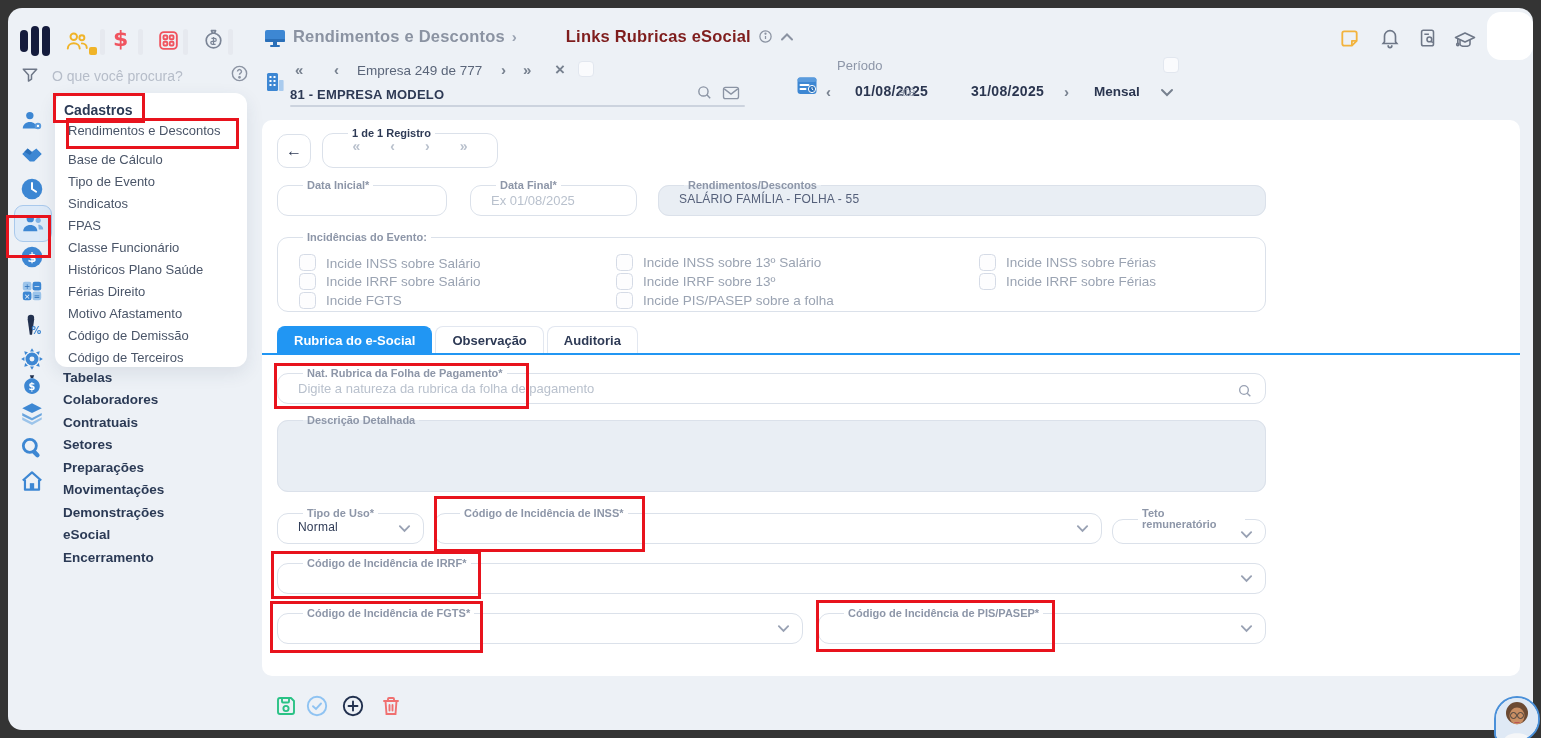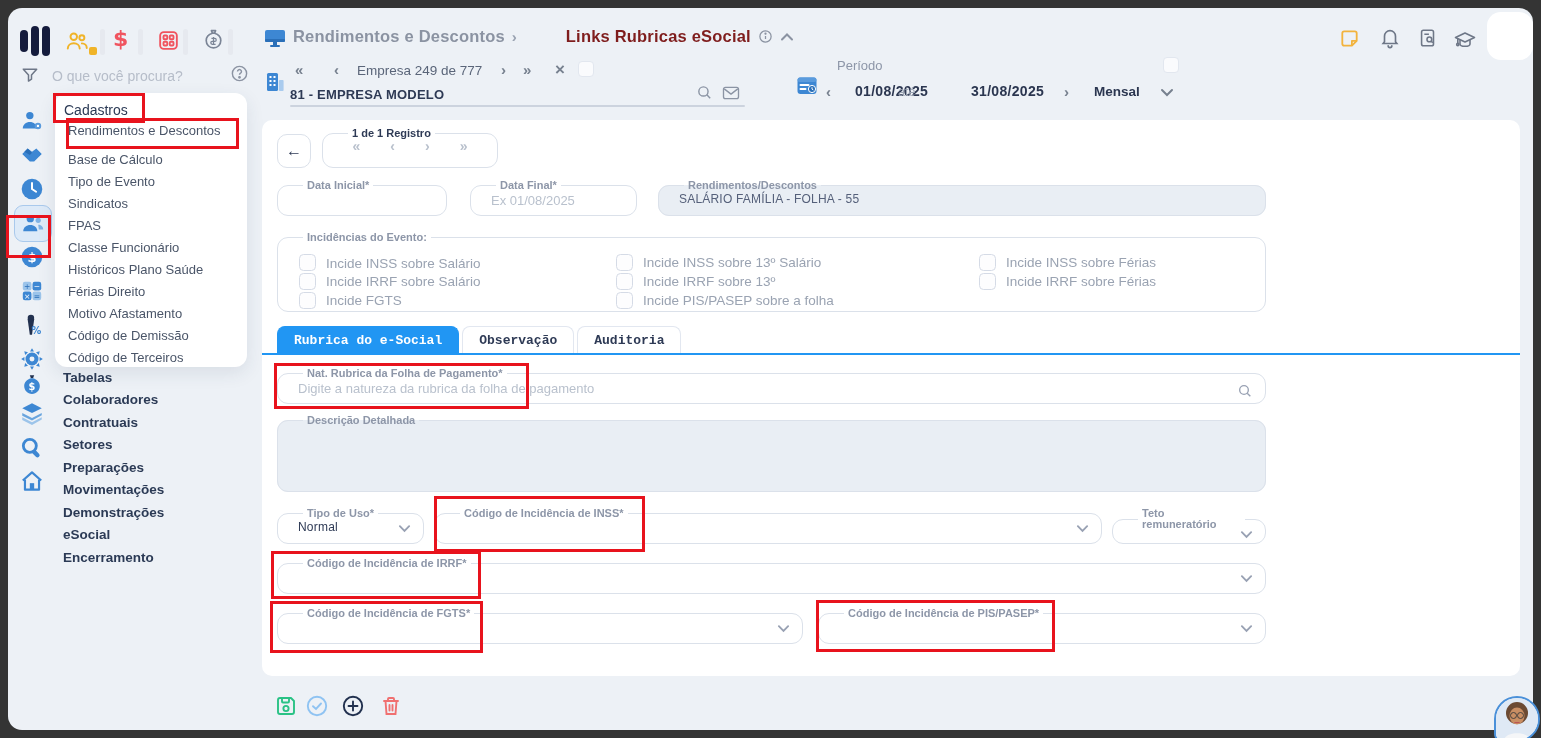--- a/index.html
+++ b/index.html
@@ -28,41 +28,41 @@
   .per-date{font-size:14px;font-weight:700;color:#2b3650;letter-spacing:.3px;}
   .per-ate{font-size:12.5px;color:#9aa3b2;}
   .per-mode{font-size:13.5px;font-weight:700;color:#2b3650;}
   
   .sb-ic{position:absolute;left:11px;width:26px;height:26px;color:#3d87d3;}
   .sb-active-box{position:absolute;left:6px;top:197px;width:36px;height:35px;background:#ddeaf8;
       border:1.5px solid #a9c9ec;border-radius:9px;}
   
   .menu-panel{position:absolute;left:47px;top:85px;width:192px;height:274px;background:#fff;
       border-radius:12px;box-shadow:0 6px 18px rgba(40,60,90,.10);}
-  .menu-head{position:absolute;left:9px;top:9px;font-size:14px;font-weight:400;color:#2b3a55;}
+  .menu-head{position:absolute;left:9px;top:9px;font-size:14px;font-weight:700;color:#2b3a55;}
   .menu-item{position:absolute;left:13px;font-size:13px;color:#4a5568;white-space:nowrap;cursor:pointer;}
   .menu-below{position:absolute;left:55px;font-size:13.5px;font-weight:700;color:#2b3a55;white-space:nowrap;cursor:pointer;}
   
   .card{position:absolute;left:254px;top:112px;width:1258px;height:556px;background:#fff;border-radius:10px;}
   .backbtn{position:absolute;left:15px;top:14px;width:32px;height:32px;border:1.5px solid #dbe1ea;border-radius:10px;
       background:#fff;display:flex;align-items:center;justify-content:center;font-size:16px;color:#2e3a55;cursor:pointer;}
   fieldset.ff{position:absolute;margin:0;padding:0 20px 4px;border:1.5px solid #dbe1ea;border-radius:11px;
       background:#fff;box-sizing:border-box;}
   fieldset.ff legend{font-size:11px;font-weight:700;color:#8d96a8;padding:0 4px;margin-left:5px;line-height:1;}
   fieldset.ff legend.dark{color:#2e3a55;}
   fieldset.ff.dis{background:#e9eef4;}
   .fin{border:none;outline:none;background:transparent;font-family:inherit;font-size:13px;color:#2e3a55;
       width:90%;padding:0;margin-top:-1px;}
   .fin::placeholder{color:#b9c1cd;opacity:1;}
   .fval{font-size:12px;color:#55607a;margin-top:1px;letter-spacing:.2px;}
   .chev{position:absolute;right:12px;top:50%;margin-top:-1px;}
   .cbrow{position:absolute;display:flex;align-items:center;gap:10px;}
   .cb{width:15px;height:15px;border:1.5px solid #d5dbe6;border-radius:4.5px;background:#fdfdfe;flex:none;cursor:pointer;}
   .cbl{font-size:13.5px;color:#9aa3b2;white-space:nowrap;}
-  .tabs{position:absolute;left:15px;top:206px;display:flex;gap:3px;font-family:Liberation Mono, monospace;}
+  .tabs{position:absolute;left:15px;top:206px;display:flex;gap:3px;}
   .tab{height:27px;line-height:27px;padding:0 16px;background:#fff;border:1px solid #e2e7f0;border-bottom:none;
       border-radius:8px 8px 0 0;font-size:13px;font-weight:700;color:#2e3a55;cursor:pointer;}
   .tab.active{background:#2196f3;border-color:#2196f3;color:#fff;}
   .tabline{position:absolute;left:0;top:233px;width:1258px;height:2px;background:#2196f3;}
   
   .footic{position:absolute;top:686px;width:24px;height:24px;cursor:pointer;}
   .avatar{position:absolute;left:1486px;top:688px;width:46px;height:46px;border:2px solid #4a90d9;
       background:#eaf1f9;border-radius:50% 50% 50% 8px;overflow:hidden;box-sizing:border-box;z-index:30;}
   
   .anno{position:absolute;border:3px solid #e8131d;pointer-events:none;z-index:60;}

